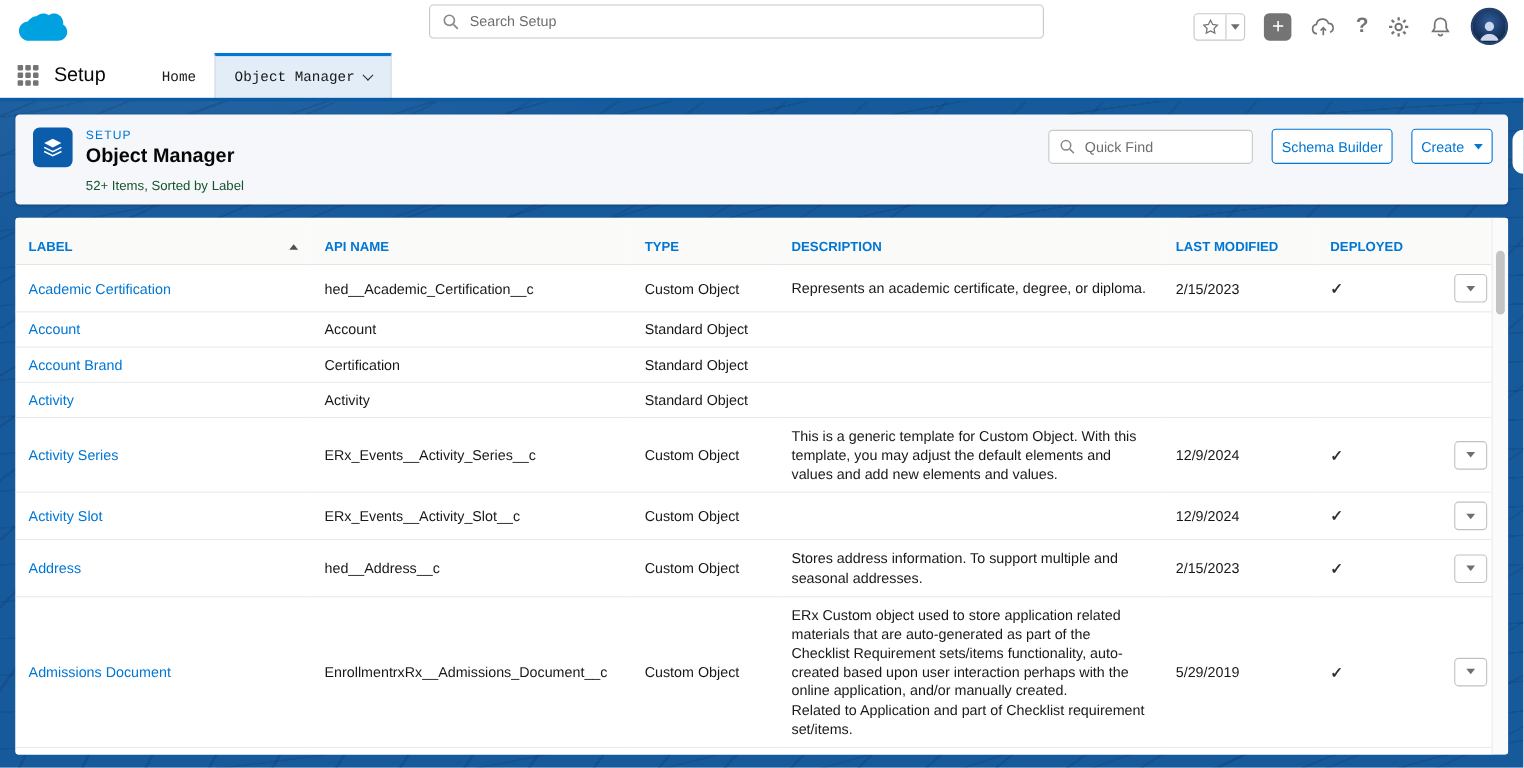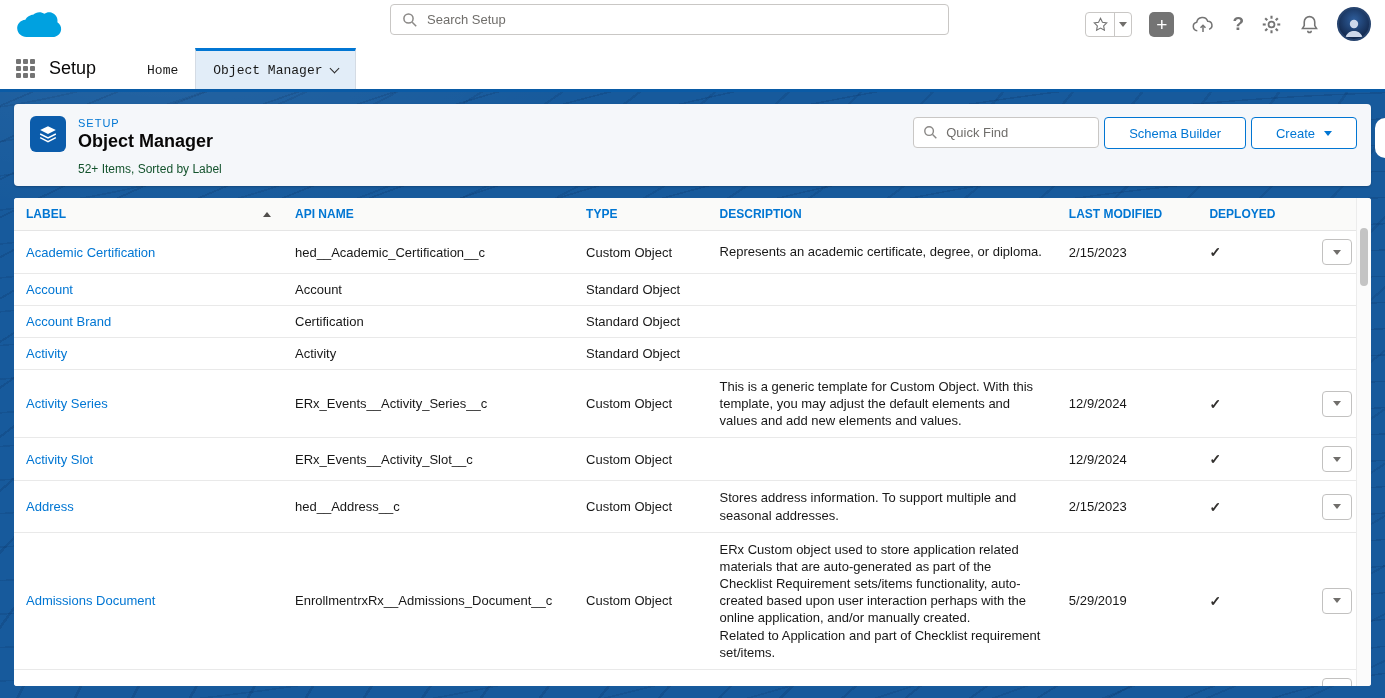--- a/index.html
+++ b/index.html
@@ -42,33 +42,33 @@
   }
   .panel-toggle { position:absolute; right:0; top:26px; width:10px; height:40px; background:#fff; border-radius:10px 0 0 10px; cursor:pointer; }
 
   
   .phcard { background:#f5f7fa; border-radius:4px; padding:12px 16px 10px; position:relative; box-shadow:0 1px 2px rgba(0,0,0,0.2); }
   .ph-row { display:flex; align-items:center; }
   .tile { width:36px; height:36px; border-radius:6px; background:#0b5cab; display:flex; align-items:center; justify-content:center; margin-right:12px; flex:none; }
   .eyebrow { font-size:11px; color:#0176d3; letter-spacing:1px; margin-bottom:2px; }
   .ptitle { font-size:18px; font-weight:700; color:#080707; line-height:1.15; }
   .psub { font-size:12px; color:#14532d; margin:10px 0 0 48px; }
-  .ph-actions { position:absolute; right:14px; top:13px; display:flex; gap:5px; }
+  .ph-actions { position:absolute; right:14px; top:13px; display:flex; gap:17px; align-items:center; }
   .qf { position:relative; width:186px; }
   .qf input { width:100%; height:31px; border:1px solid #c9c7c5; border-radius:4px; padding:0 10px 0 32px; font-size:13px; outline:none; background:#fff; }
   .qf input::placeholder { color:#706e6b; }
   .qf .mag { left:10px; top:8px; }
-  .btn { height:32px; background:#fff; border:1px solid #0176d3; border-radius:4px; color:#0176d3; font-size:13px; font-family:inherit; padding:0 24px; display:flex; align-items:center; gap:9px; cursor:pointer; }
+  .btn { height:32px; background:#fff; border:1px solid #0176d3; border-radius:4px; color:#0176d3; font-size:13px; font-family:inherit; padding:0 8px; display:flex; align-items:center; gap:9px; cursor:pointer; }
   .btn .caret-down { border-top-color:#0176d3; }
 
   
   .tcard { margin-top:12px; background:#fff; border-radius:3px; height:488px; position:relative; overflow:hidden; }
   table { width:calc(100% - 15px); border-collapse:collapse; table-layout:fixed; }
   thead th { background:#fafaf9; border-bottom:1px solid #e5e5e5; padding:9px 12px; font-size:12px; color:#0176d3; font-weight:700; text-align:left; cursor:pointer; }
-  .th-inner { display:flex; align-items:center; justify-content:space-between; }
+  .th-inner { display:flex; align-items:center; justify-content:space-between;margin-top:10px; }
   .sort-arrow-up { width:0; height:0; border-left:4px solid transparent; border-right:4px solid transparent; border-bottom:5px solid #514f4d; }
   tbody td { padding:8px 12px; font-size:13px; color:#181818; border-bottom:1px solid #e9e9e9; vertical-align:middle; background:#fff; }
   tbody a.obj-link { color:#0176d3; text-decoration:none; cursor:pointer; }
   .c-desc { white-space:pre-line; line-height:1.32; }
   .check { font-size:14px; font-weight:bold; color:#32302e; }
   .row-action { width:30px; height:26px; border:1px solid #c2c1c0; border-radius:4px; background:#fff; display:flex; align-items:center; justify-content:center; cursor:pointer; }
   .vscroll { position:absolute; top:0; right:0; bottom:0; width:15px; border-left:1px solid #ececec; background:#fbfbfb; cursor:pointer; }
   .vthumb { position:absolute; top:30px; right:3px; width:8px; height:58px; border-radius:4px; background:#c4c4c4; cursor:grab; }
 </style>
 </head>

